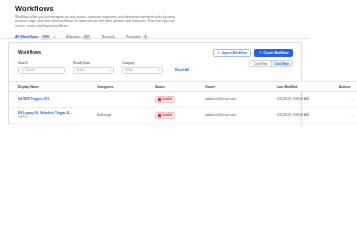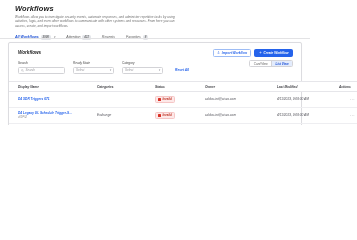--- a/index.html
+++ b/index.html
@@ -2,21 +2,21 @@
 <html><head>
 <meta charset="utf-8">
 <style>
   * { box-sizing: border-box; margin: 0; padding: 0; }
   html, body {
     width: 357px; height: 125px;
     background: #ffffff;
     font-family: "Liberation Sans", sans-serif;
     overflow: hidden;
   }
-  .page { width: 310px; height: 125px; position: relative; background: #fff; font-style: italic; }
+  .page { width: 310px; height: 125px; position: relative; background: #fff; }
 
   
   .hdr { padding: 4px 0 0 15px; }
   .hdr-title {
     font-size: 7.5px; font-weight: bold; color: #1b1b1b;
     letter-spacing: .1px; line-height: 9px;
   }
   .hdr-desc {
     margin-top: 2px; font-size: 3.1px; color: #6b6b6b;
     line-height: 4.3px; width: 168px; letter-spacing: .05px;

